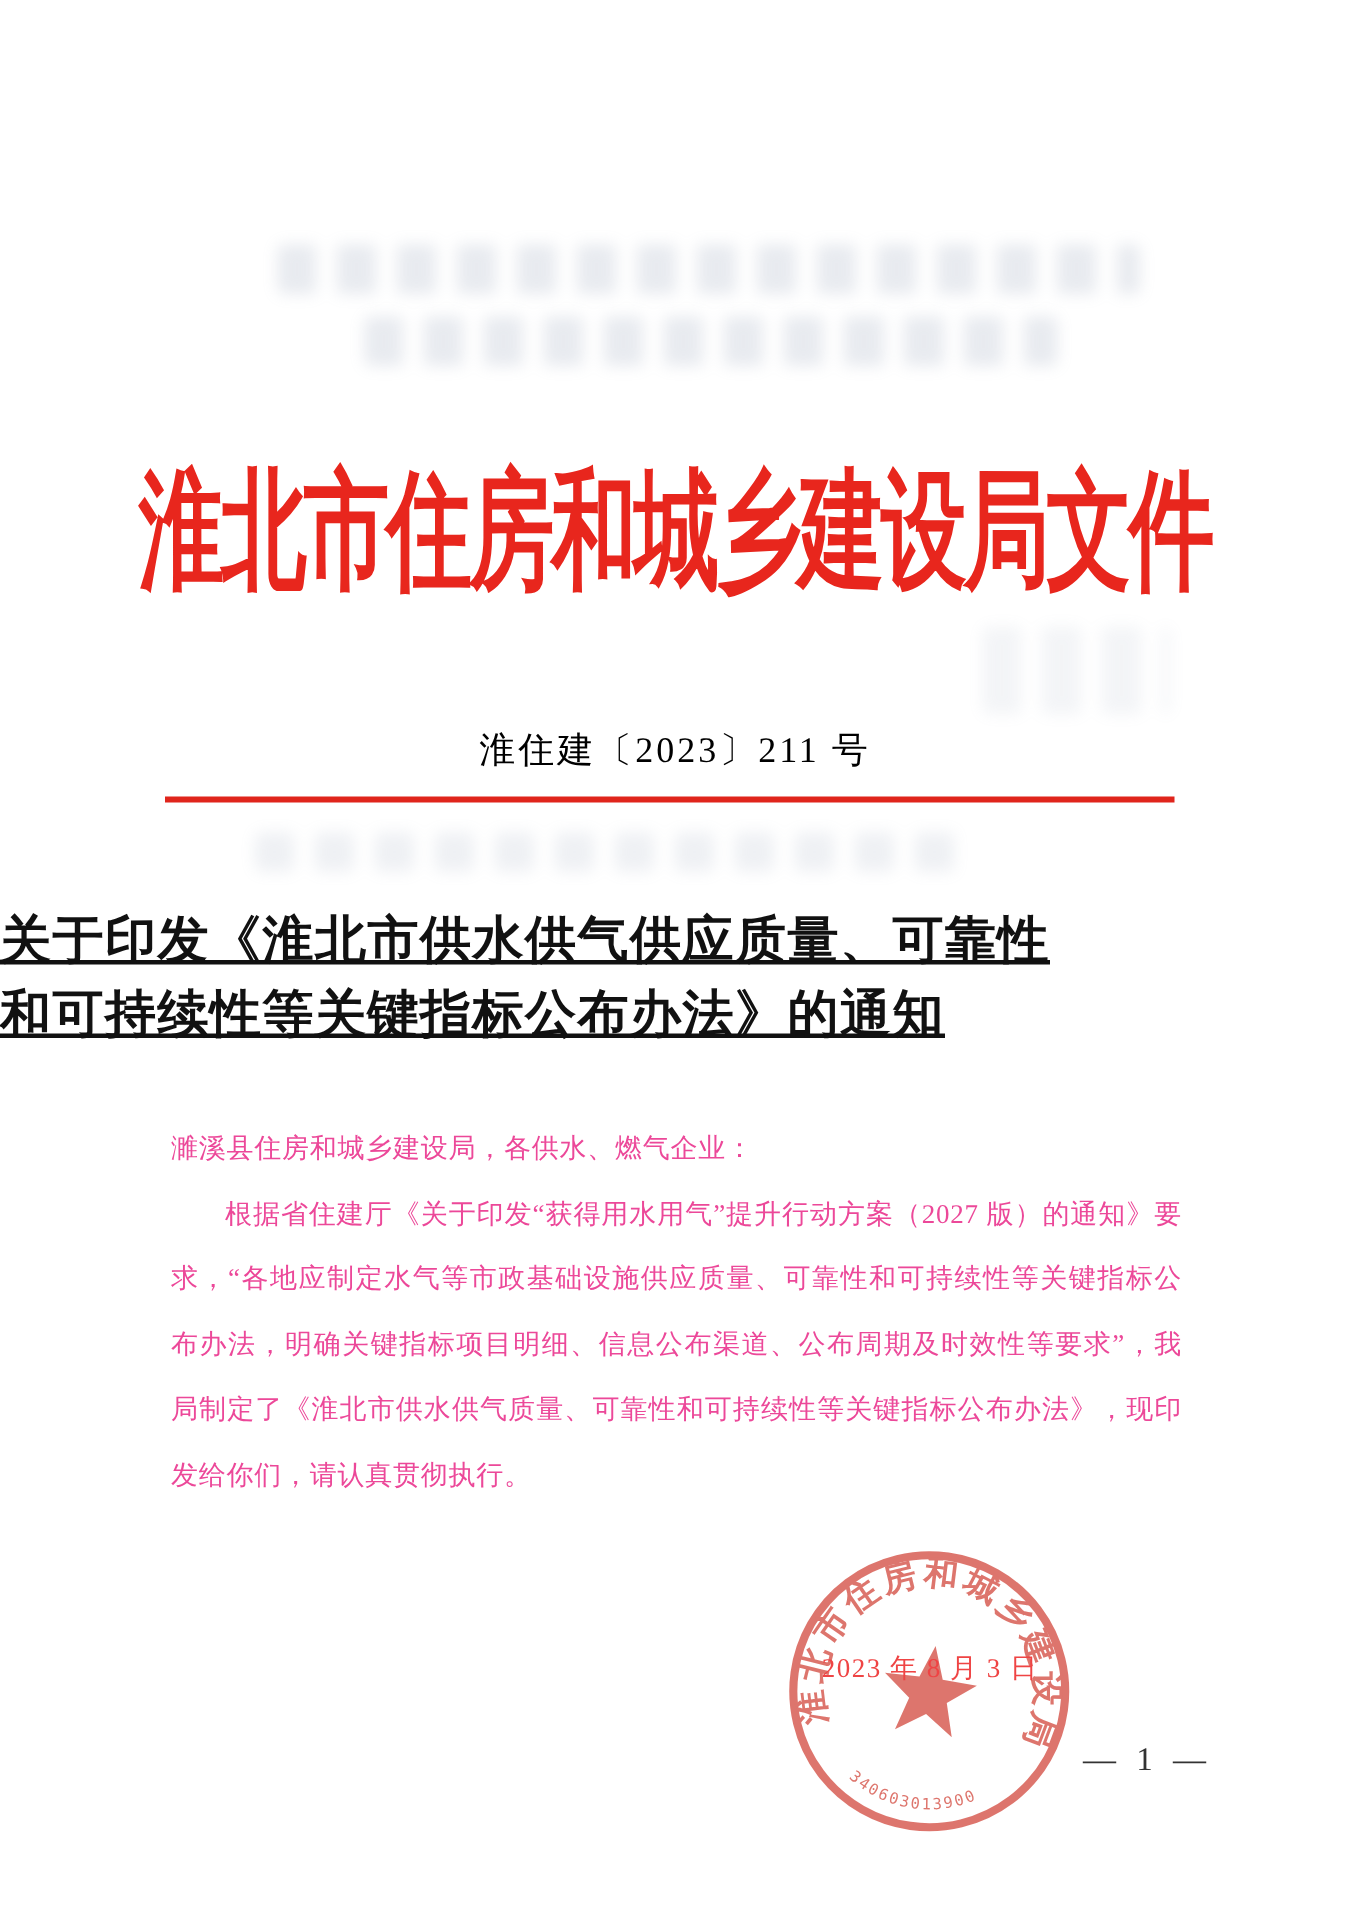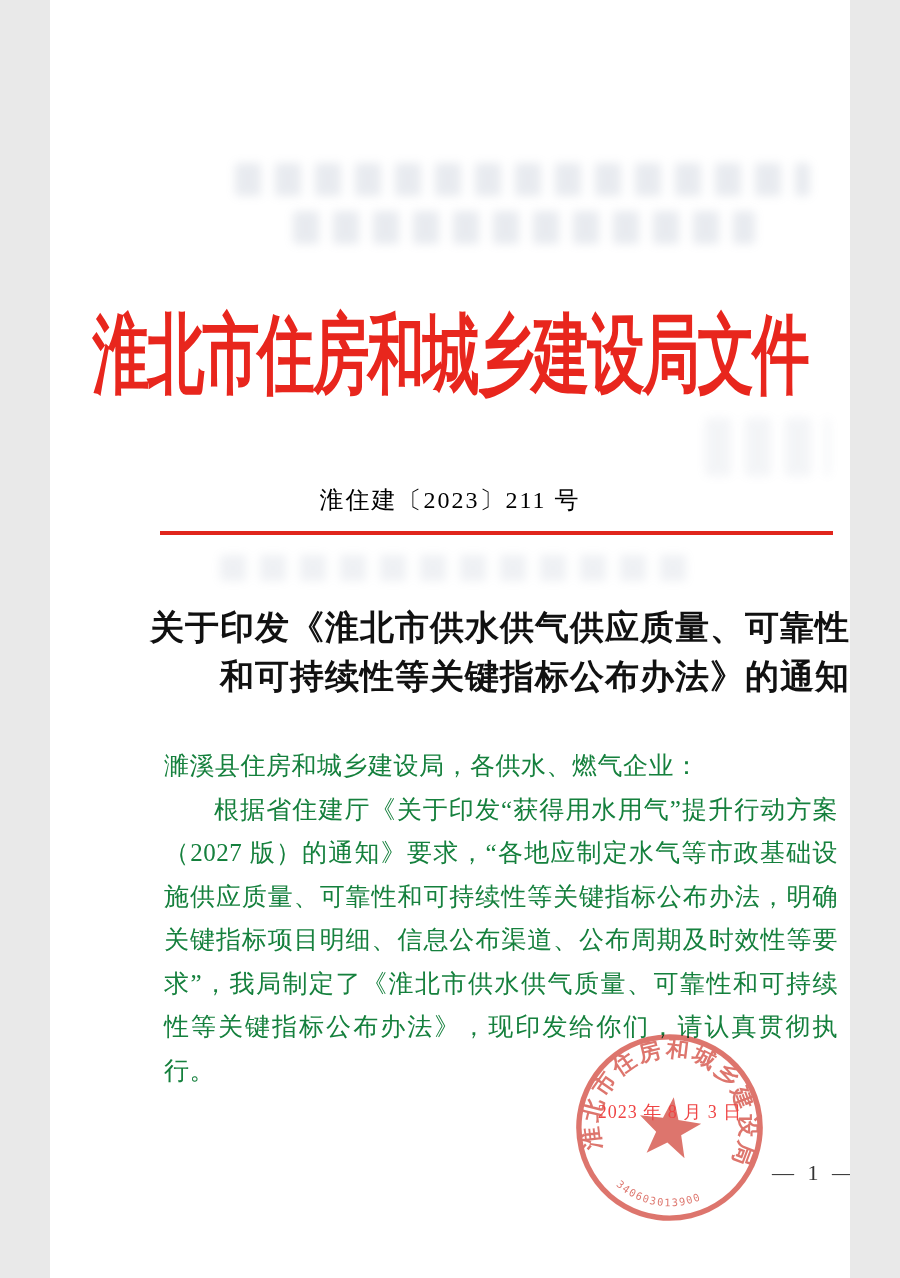--- a/index.html
+++ b/index.html
@@ -1,18 +1,18 @@
 <!DOCTYPE html>
 <html><head>
 <meta charset="utf-8">
 <style>
   html,body{margin:0;padding:0;background:#e9e9e9;}
   .page{
     position:relative;
-    width:800px;height:1278px;
+    width:900px;height:1278px;
     margin:0 auto;
     background:#ffffff;
     overflow:hidden;
     font-family:"Liberation Serif","DejaVu Serif",serif;
     color:#1a1a1a;
   }
   
   .ghost{
     position:absolute;
     filter:blur(5px);
@@ -47,37 +47,38 @@
     color:#000000;
   }
   .redline{
     position:absolute;
     left:110px;top:531px;
     width:673px;height:4px;
     background:#e0251c;
   }
   .doc-title{
     position:absolute;
-    left:16px;right:0;top:603px;
-    text-align:right;
+    left:0;right:0;top:603px;
+    text-align:left;
     font-size:34px;
     font-weight:700;
     line-height:49px;
     letter-spacing:1px;
     color:#111;
+    text-decoration:underline;
   }
   .body-text{
     position:absolute;
     left:114px;top:744px;
     width:674px;
-    font-size:25px;
+    font-size:18px;
     line-height:43.5px;
     letter-spacing:.5px;
     text-align:justify;
-    color:#15803d;
+    color:#ec4899;
   }
   .body-text p{margin:0;}
   .body-text .para{text-indent:2em;}
 
   .seal-wrap{
     position:absolute;
     left:521px;top:1029px;
     width:197px;height:197px;
     z-index:2;
     mix-blend-mode:multiply;

